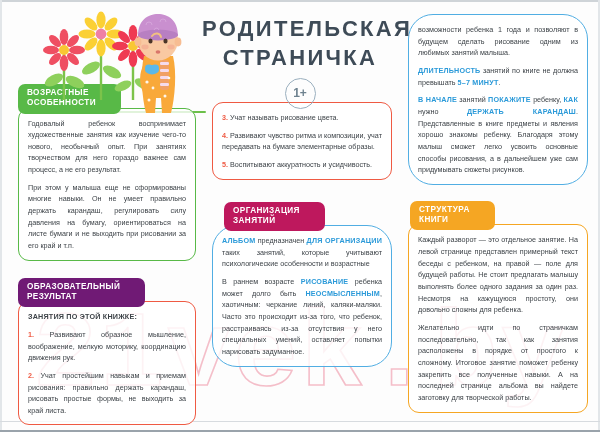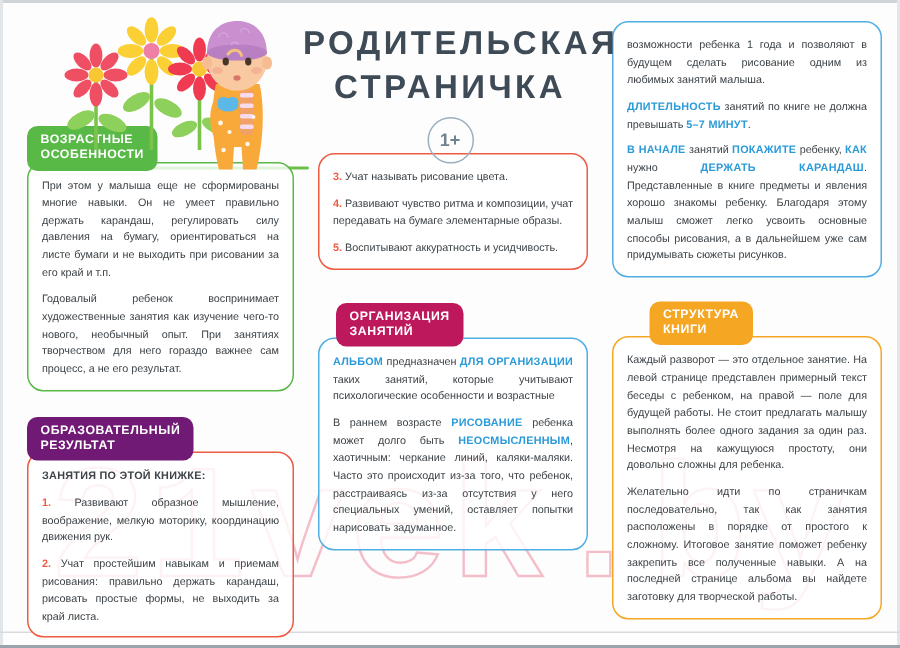--- a/index.html
+++ b/index.html
@@ -39,21 +39,21 @@
     line-height: 1;
   }
 
   
   .col { position: absolute; z-index: 3; }
 
   
   .tab {
     display: inline-block;
     border-radius: 7px 7px 7px 7px;
-    padding: 4px 9px 5px 9px;
+    padding: 4px 25px 5px 9px;
     color: #ffffff;
     font-size: 8.2px;
     font-weight: 700;
     letter-spacing: 0.4px;
     line-height: 1.25;
     text-transform: uppercase;
     position: relative;
     z-index: 5;
   }
   .tab.green  { background: #58b947; }
@@ -65,21 +65,21 @@
     border-radius: 11px;
     border: 1.6px solid #999;
     background: rgba(255,255,255,0.80);
     padding: 9px 9px 8px 9px;
     position: relative;
     margin-top: -6px;
     z-index: 4;
   }
   .card.green  { border-color: #58b947; }
   .card.red    { border-color: #ef5a43; }
-  .card.blue   { border-color: #51aee3; }
+  .card.blue   { border-color: #51aee3; border-radius: 25px; }
   .card.orange { border-color: #f5a623; }
 
   .card p {
     font-size: 7.2px;
     line-height: 1.62;
     color: #3d4348;
     text-align: justify;
     margin-bottom: 6px;
     font-family: "Liberation Sans", sans-serif;
   }
@@ -254,22 +254,22 @@
   </div>
 
   <div class="col" style="left:18px; top:84px; width:178px;">
 
     <div>
       <div class="tab green">
         <div>ВОЗРАСТНЫЕ</div>
         <div>ОСОБЕННОСТИ</div>
       </div>
       <div class="card green">
+        <p>Годовалый ребенок воспринимает художественные занятия как изучение чего-то нового, необычный опыт. При занятиях творчеством для него гораздо важнее сам процесс, а не его результат.</p>
         <p>При этом у малыша еще не сформированы многие навыки. Он не умеет правильно держать карандаш, регулировать силу давления на бумагу, ориентироваться на листе бумаги и не выходить при рисовании за его край и т.п.</p>
-        <p>Годовалый ребенок воспринимает художественные занятия как изучение чего-то нового, необычный опыт. При занятиях творчеством для него гораздо важнее сам процесс, а не его результат.</p>
       </div>
     </div>
 
     <div style="height:17px;"></div>
 
     <div>
       <div class="tab red">
         <div>ОБРАЗОВАТЕЛЬНЫЙ</div>
         <div>РЕЗУЛЬТАТ</div>
       </div>
@@ -307,21 +307,21 @@
 
     <div class="card blue" style="margin-top:0;">
       <p>возможности ребенка 1 года и позволяют в будущем сделать рисование одним из любимых занятий малыша.</p>
       <p><span class="lead-blue">ДЛИТЕЛЬНОСТЬ</span><span> занятий по книге не должна превышать </span><span class="lead-blue">5–7 МИНУТ</span><span>.</span></p>
       <p><span class="lead-blue">В НАЧАЛЕ</span><span> занятий </span><span class="lead-blue">ПОКАЖИТЕ</span><span> ребенку, </span><span class="lead-blue">КАК</span><span> нужно </span><span class="lead-blue">ДЕРЖАТЬ КАРАНДАШ</span><span>. Представленные в книге предметы и явления хорошо знакомы ребенку. Благодаря этому малыш сможет легко усвоить основные способы рисования, а в дальнейшем уже сам придумывать сюжеты рисунков.</span></p>
     </div>
 
     <div style="height:16px;"></div>
 
     <div>
-      <div class="tab orange" style="margin-left:25px;">
+      <div class="tab orange" style="margin-left:2px;">
         <div>СТРУКТУРА</div>
         <div>КНИГИ</div>
       </div>
       <div class="card orange">
         <p>Каждый разворот — это отдельное занятие. На левой странице представлен примерный текст беседы с ребенком, на правой — поле для будущей работы. Не стоит предлагать малышу выполнять более одного задания за один раз. Несмотря на кажущуюся простоту, они довольно сложны для ребенка.</p>
         <p>Желательно идти по страничкам последовательно, так как занятия расположены в порядке от простого к сложному. Итоговое занятие поможет ребенку закрепить все полученные навыки. А на последней странице альбома вы найдете заготовку для творческой работы.</p>
       </div>
     </div>
   </div>
 

